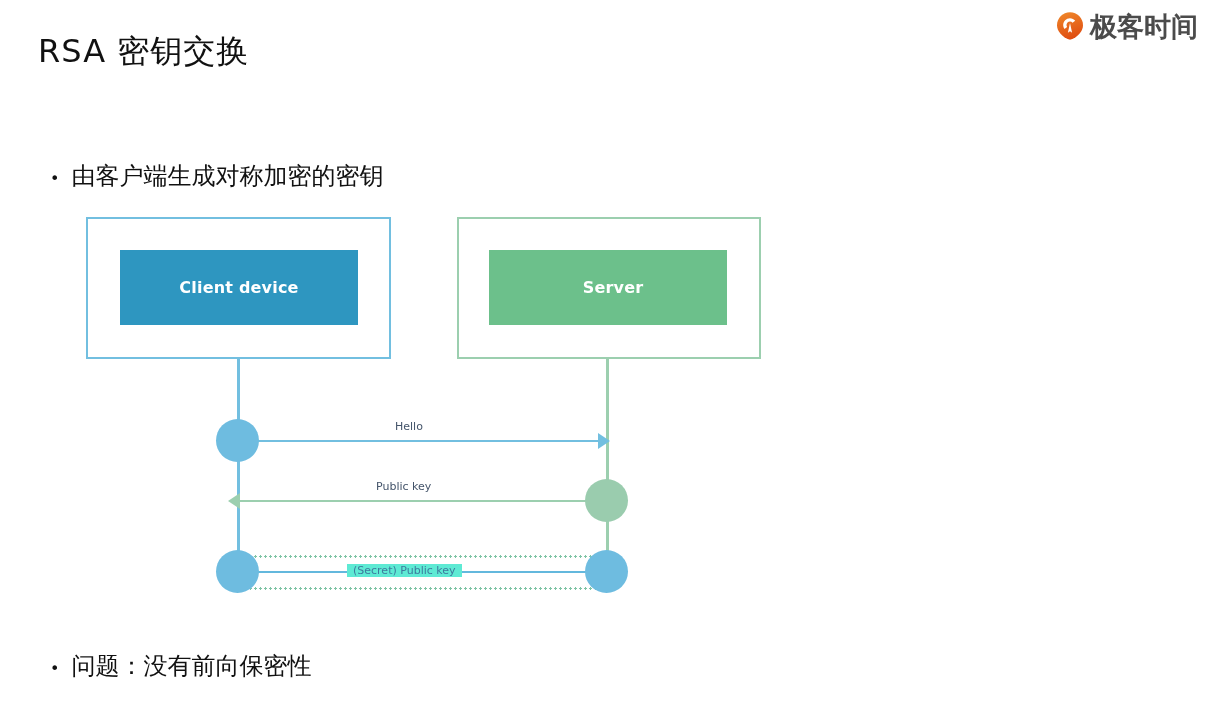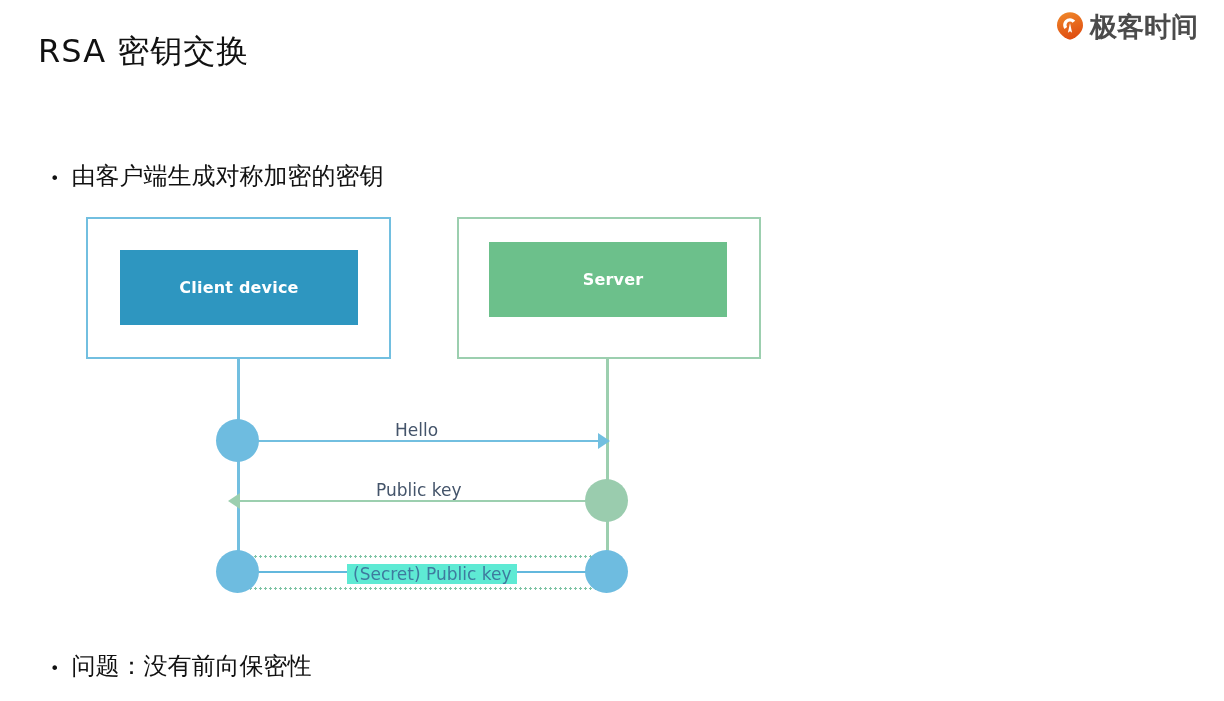--- a/index.html
+++ b/index.html
@@ -110,21 +110,21 @@
     font-size: 16px;
     letter-spacing: 0.2px;
     font-family: "DejaVu Sans", "Liberation Sans", sans-serif;
   }
   #client-fill {
     left: 120px; top: 250px;
     width: 238px; height: 75px;
     background: #2E96C0;
   }
   #server-fill {
-    left: 489px; top: 242px;
+    left: 489px; top: 250px;
     width: 238px; height: 75px;
     background: #6CC08B;
     padding-left: 10px;
   }
 
   
   .lifeline {
     position: absolute;
     width: 3px;
   }
@@ -167,21 +167,21 @@
   }
   #arrow-pubkey {
     left: 228px; top: 493px;
     border-top: 8px solid transparent;
     border-bottom: 8px solid transparent;
     border-right: 12px solid #9CCFAF;
   }
 
   .msg-label {
     position: absolute;
-    font-size: 17px;
+    font-size: 11px;
     color: #44546A;
     white-space: nowrap;
     font-family: "DejaVu Sans", "Liberation Sans", sans-serif;
   }
   #label-hello   { left: 395px; top: 420px; }
   #label-pubkey  { left: 376px; top: 480px; }
   #label-secret  {
     left: 347px; top: 564px;
     background: #5eead4;
     padding: 0 6px;

